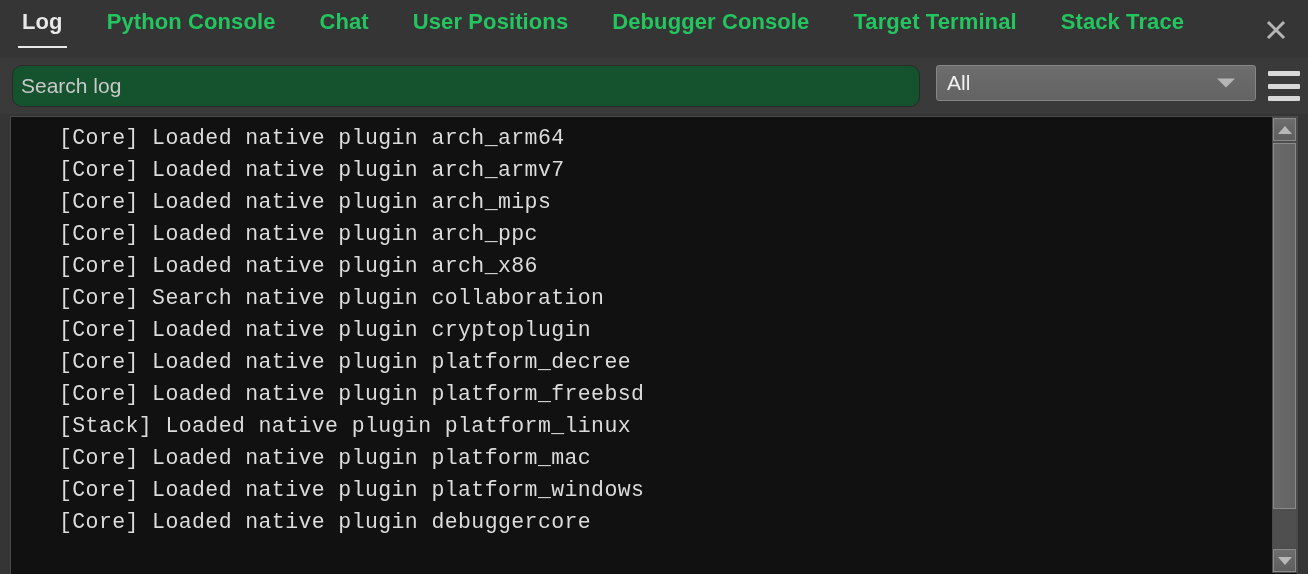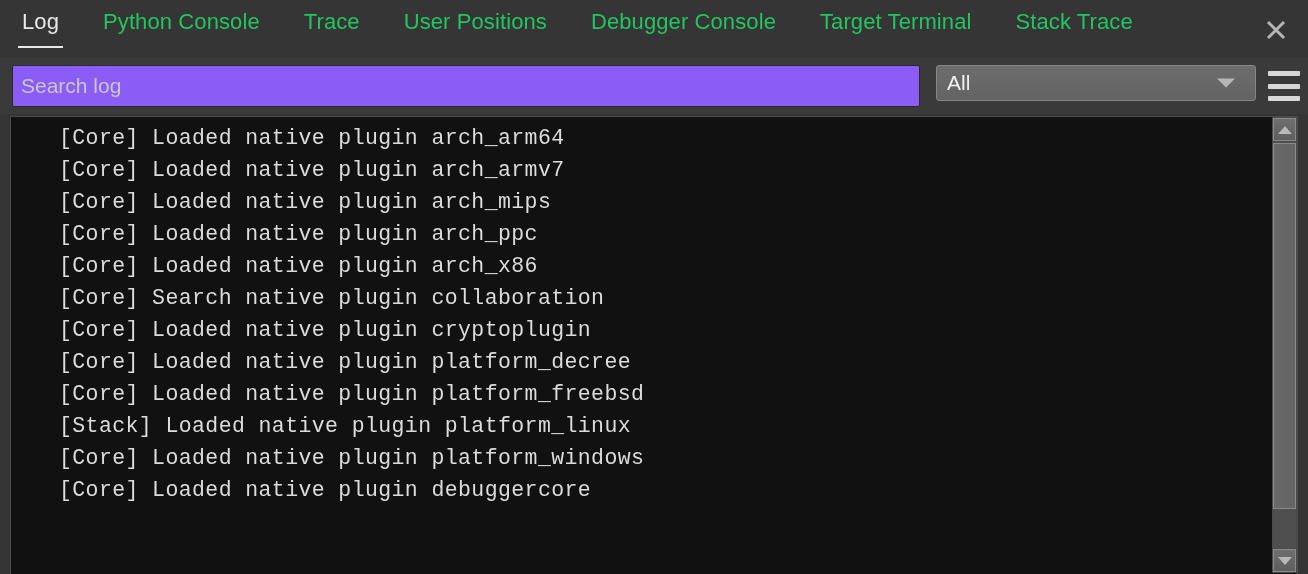--- a/index.html
+++ b/index.html
@@ -25,20 +25,21 @@
 
   
   .tabbar {
     position: absolute;
     left: 0; top: 0;
     width: 1308px;
     height: 58px;
     background: #353535;
     display: flex;
     align-items: flex-start;
+    font-weight: bold;
   }
   .tabs {
     display: flex;
     align-items: flex-start;
     height: 58px;
   }
   .tab {
     position: relative;
     display: flex;
     align-items: center;
@@ -80,23 +81,23 @@
     width: 1308px;
     height: 56px;
     background: #3a3a3a;
   }
   .search-input {
     position: absolute;
     left: 12px;
     top: 7px;
     width: 908px;
     height: 42px;
-    background: #8b5cf6;
+    background: #14532d;
     border: 1px solid #2a2a2a;
-    border-radius: 2px;
+    border-radius: 10px;
     box-sizing: border-box;
     font-family: "Liberation Sans", sans-serif;
     font-size: 21px;
     color: #e8e8e8;
     padding: 0 8px;
     outline: none;
   }
   .search-input::placeholder {
     color: #c9c9c9;
     opacity: 1;
@@ -247,21 +248,21 @@
   <div class="tabbar">
     <div class="tabs">
       <div class="tab active">
         <span>Log</span>
         <span class="tab-underline"></span>
       </div>
       <div class="tab">
         <span>Python Console</span>
       </div>
       <div class="tab">
-        <span>Trace</span>
+        <span>Chat</span>
       </div>
       <div class="tab">
         <span>User Positions</span>
       </div>
       <div class="tab">
         <span>Debugger Console</span>
       </div>
       <div class="tab">
         <span>Target Terminal</span>
       </div>
@@ -296,20 +297,21 @@
         <div class="logline">[Core] Loaded native plugin arch_arm64</div>
         <div class="logline">[Core] Loaded native plugin arch_armv7</div>
         <div class="logline">[Core] Loaded native plugin arch_mips</div>
         <div class="logline">[Core] Loaded native plugin arch_ppc</div>
         <div class="logline">[Core] Loaded native plugin arch_x86</div>
         <div class="logline">[Core] Search native plugin collaboration</div>
         <div class="logline">[Core] Loaded native plugin cryptoplugin</div>
         <div class="logline">[Core] Loaded native plugin platform_decree</div>
         <div class="logline">[Core] Loaded native plugin platform_freebsd</div>
         <div class="logline">[Stack] Loaded native plugin platform_linux</div>
+        <div class="logline">[Core] Loaded native plugin platform_mac</div>
         <div class="logline">[Core] Loaded native plugin platform_windows</div>
         <div class="logline">[Core] Loaded native plugin debuggercore</div>
       </div>
 
     <div class="scrollbar">
       <div class="sb-btn sb-up">
         <span class="sb-arrow-up"></span>
       </div>
       <div class="sb-track"></div>
       <div class="sb-thumb"></div>

